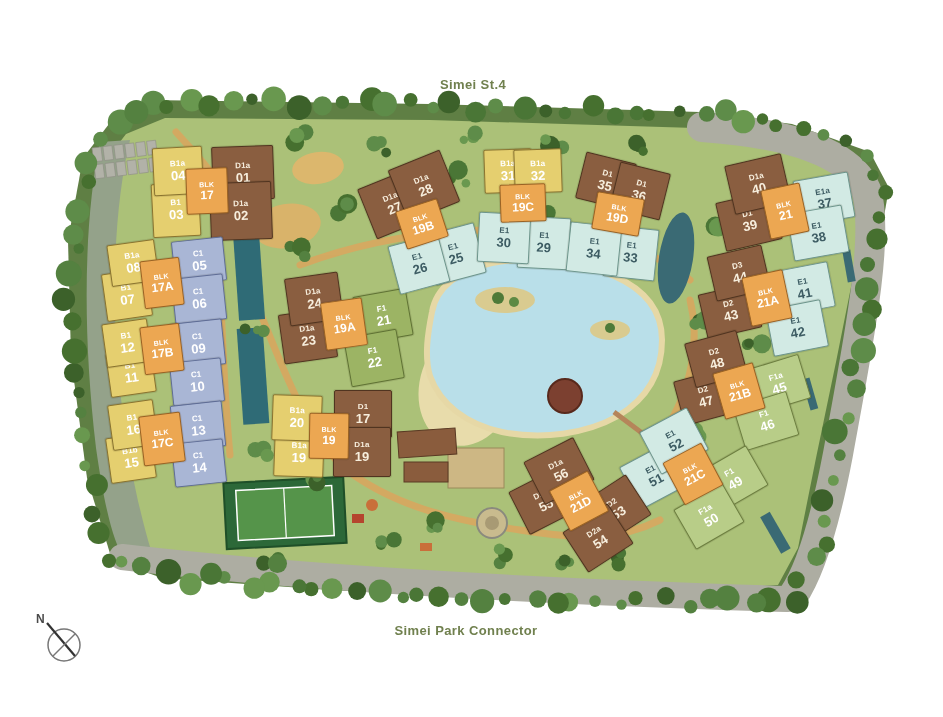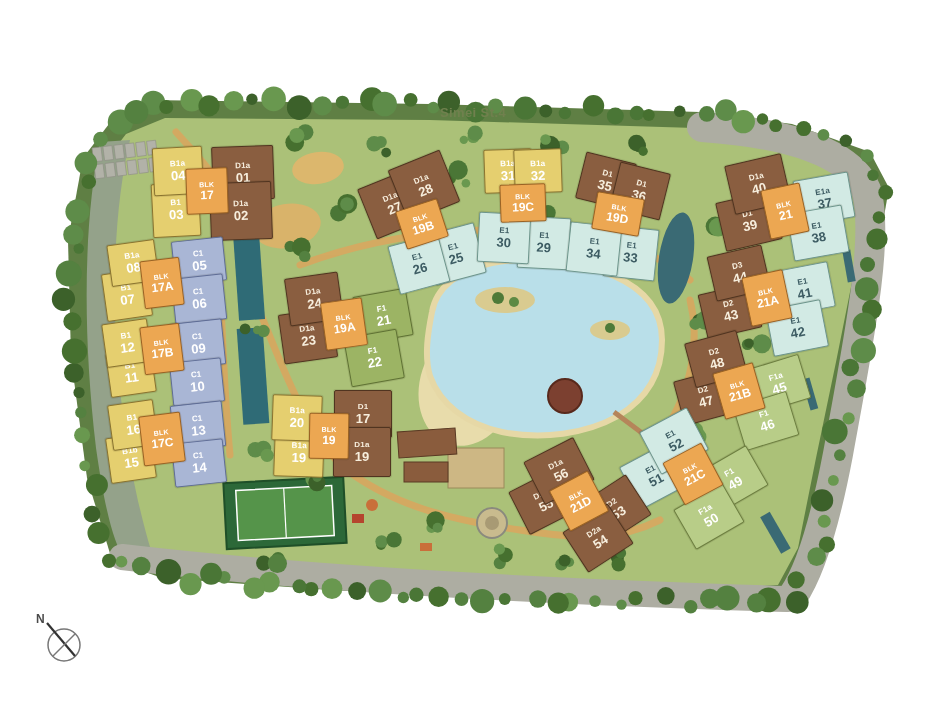--- a/index.html
+++ b/index.html
@@ -8,21 +8,21 @@
   #map-svg{position:absolute;left:0;top:0;z-index:1;}
   #stacks-layer{position:absolute;left:0;top:0;width:943px;height:717px;z-index:2;}
   .stack{position:absolute;display:flex;flex-direction:column;align-items:center;justify-content:center;
          border:1.2px solid;border-radius:2px;line-height:1.02;text-align:center;
          box-shadow:0 0 0 1px rgba(40,30,10,.10);}
   .stack .t{font-size:8px;font-weight:bold;letter-spacing:.2px;}
   .stack .n{font-size:13px;font-weight:bold;margin-top:1px;}
   .blk .t{font-size:7px;}
   .blk .n{font-size:12px;}
   .road-label{position:absolute;z-index:3;font-weight:bold;font-size:13px;letter-spacing:.4px;
-              text-align:center;font-family:"Liberation Sans",sans-serif;margin-top:28px;}
+              text-align:center;font-family:"Liberation Sans",sans-serif;}
   #compass{position:absolute;left:30px;top:608px;width:64px;height:64px;z-index:3;}
   #compass .n-label{position:absolute;left:6px;top:4px;font-size:12px;font-weight:bold;color:#4a4a4a;}
 </style>
 </head>
 <body>
 
 <div id="canvas">
 
   <svg id="map-svg" width="943" height="717" viewBox="0 0 943 717">
 
@@ -566,20 +566,21 @@
         <span class="t">BLK</span>
         <span class="n">21C</span>
       </div>
       <div class="stack blk" style="left: 557px; top: 478px; width: 42px; height: 44px; transform: rotate(-28deg); background: rgb(236, 167, 82); border-color: rgb(154, 98, 36); color: rgb(255, 255, 255);">
         <span class="t">BLK</span>
         <span class="n">21D</span>
       </div>
     </div>
 
   <div class="road-label" style="left: 398px; top: 77px; width: 150px; color: rgb(112, 128, 78);">Simei St.4</div>
+  <div class="road-label" style="left: 366px; top: 623px; width: 200px; color: rgb(112, 128, 78);">Simei Park Connector</div>
 
   <div id="compass">
     <span class="n-label">N</span>
     <svg width="64" height="64" viewBox="0 0 64 64">
       <circle cx="34" cy="37" r="16" fill="none" stroke="#777" stroke-width="1.5"></circle>
       <path d="M45,48 L17,15" stroke="#333" stroke-width="2.2"></path>
       <path d="M23,48 L45,26" stroke="#777" stroke-width="1.4"></path>
     </svg>
   </div>
 

